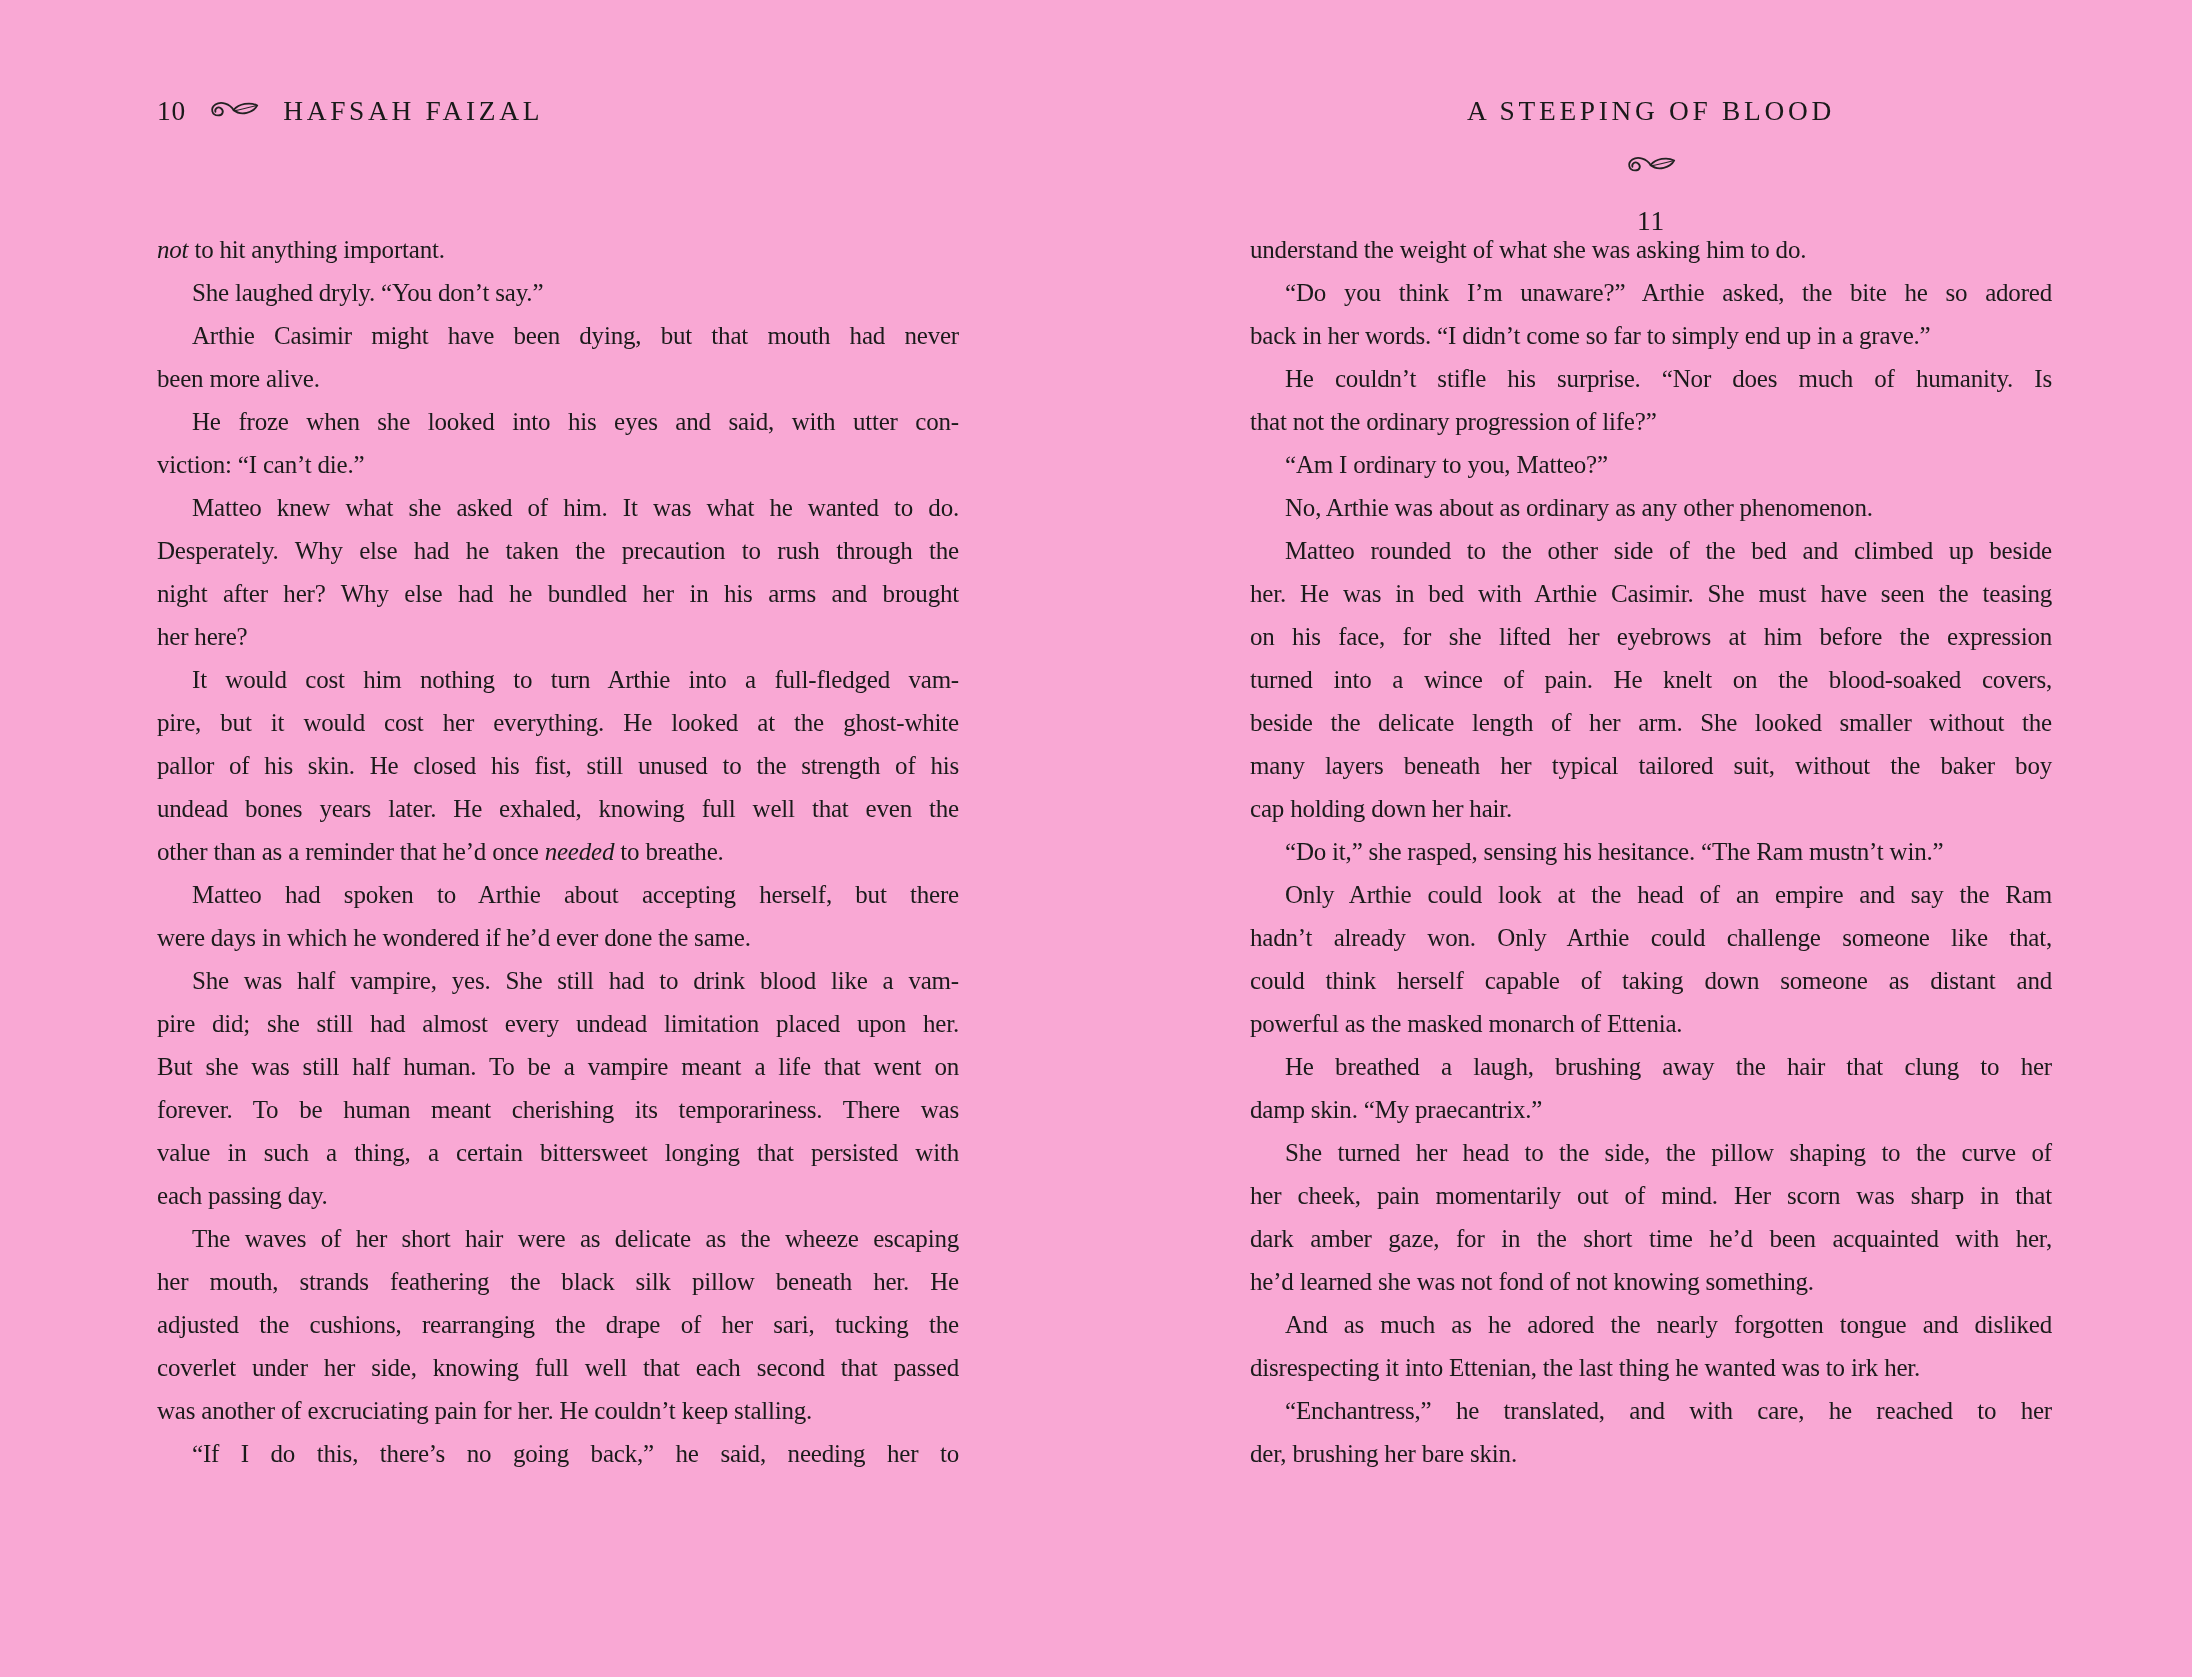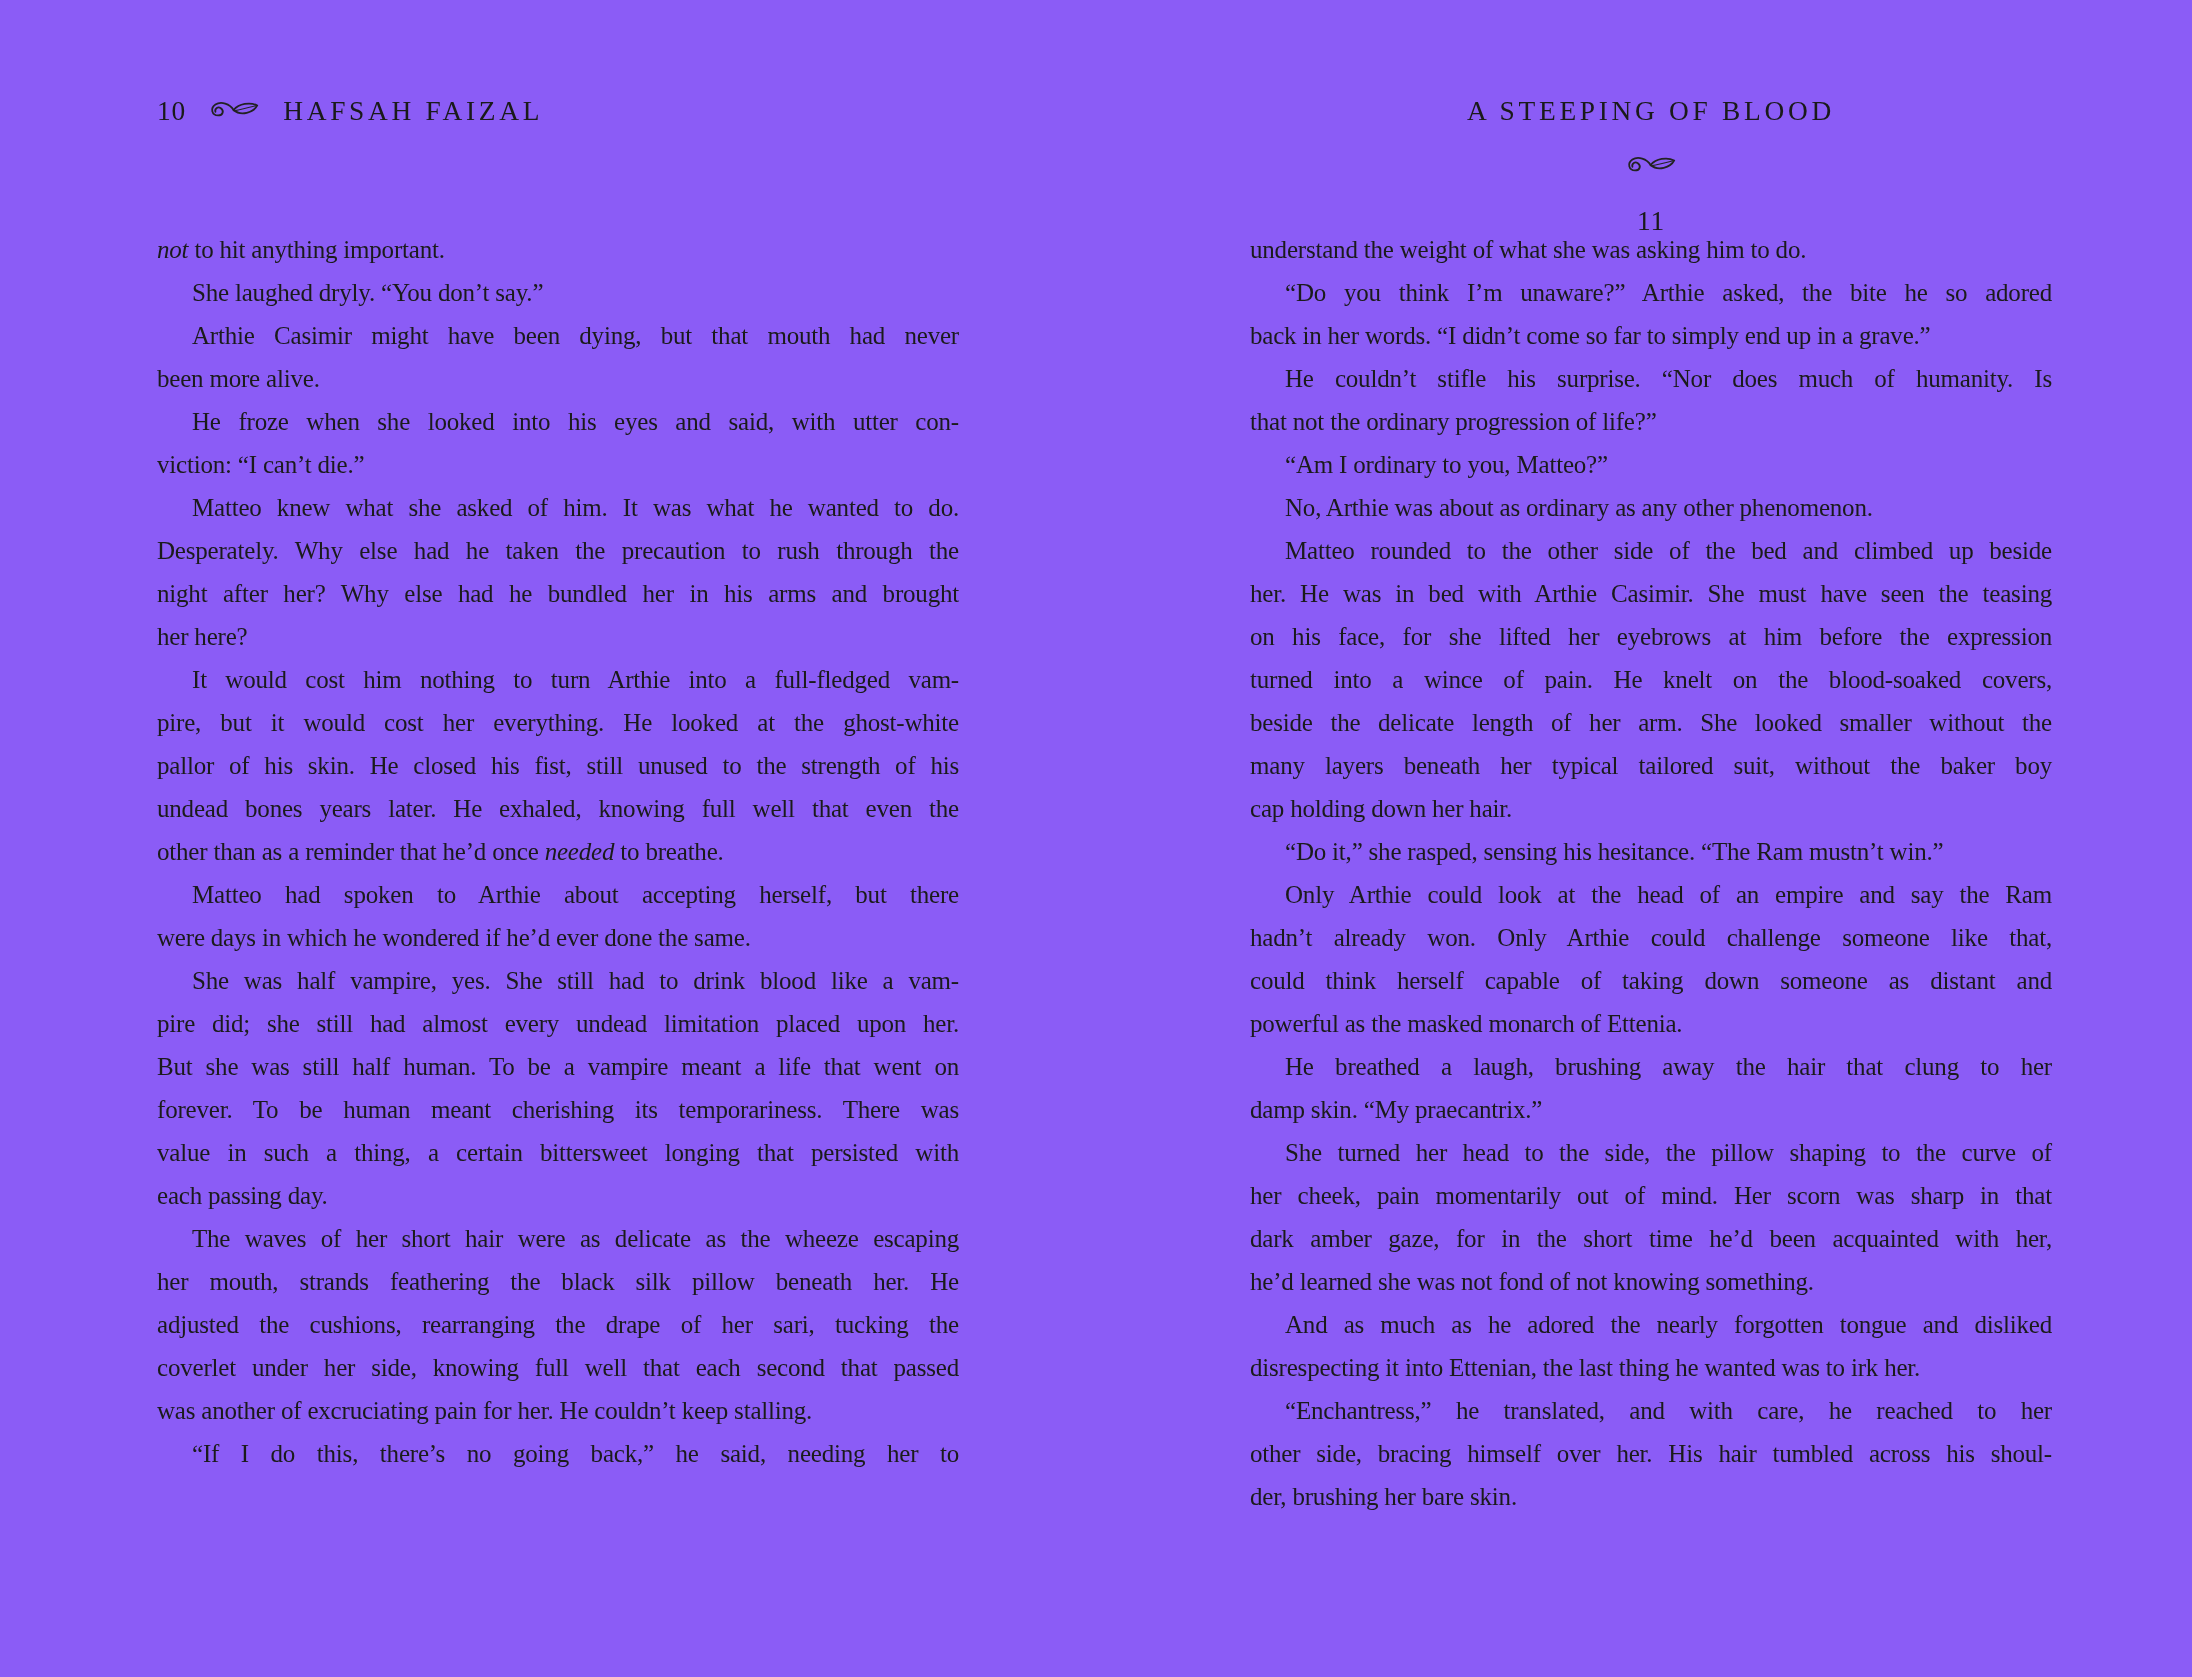--- a/index.html
+++ b/index.html
@@ -1,20 +1,20 @@
 <!DOCTYPE html>
 <html style="font-size:14.6px"><head>
 <meta charset="utf-8">
 <style>
   html, body { margin: 0; padding: 0; background: #e8e8e8; }
   .spread {
     position: relative;
     width: 2193px;
     height: 1678px;
-    background: #8b5cf6;
+    background: #f9a8d4;
     font-family: "Liberation Serif", serif;
     color: #1c1c1c;
     overflow: hidden;
   }
   
   .running-header {
     position: absolute;
     top: 95px;
     display: flex;
     align-items: center;
@@ -131,18 +131,17 @@
       <div class="line"><span>powerful as the masked monarch of Ettenia.</span></div>
       <div class="line indent justify"><span>He breathed a laugh, brushing away the hair that clung to her</span></div>
       <div class="line"><span>damp skin. “My praecantrix.”</span></div>
       <div class="line indent justify"><span>She turned her head to the side, the pillow shaping to the curve of</span></div>
       <div class="line justify"><span>her cheek, pain momentarily out of mind. Her scorn was sharp in that</span></div>
       <div class="line justify"><span>dark amber gaze, for in the short time he’d been acquainted with her,</span></div>
       <div class="line"><span>he’d learned she was not fond of not knowing something.</span></div>
       <div class="line indent justify"><span>And as much as he adored the nearly forgotten tongue and disliked</span></div>
       <div class="line"><span>disrespecting it into Ettenian, the last thing he wanted was to irk her.</span></div>
       <div class="line indent justify"><span>“Enchantress,” he translated, and with care, he reached to her</span></div>
-      <div class="line justify"><span>other side, bracing himself over her. His hair tumbled across his shoul-</span></div>
       <div class="line"><span>der, brushing her bare skin.</span></div>
     </div>
 
 </div>
 
 
 </body></html>

